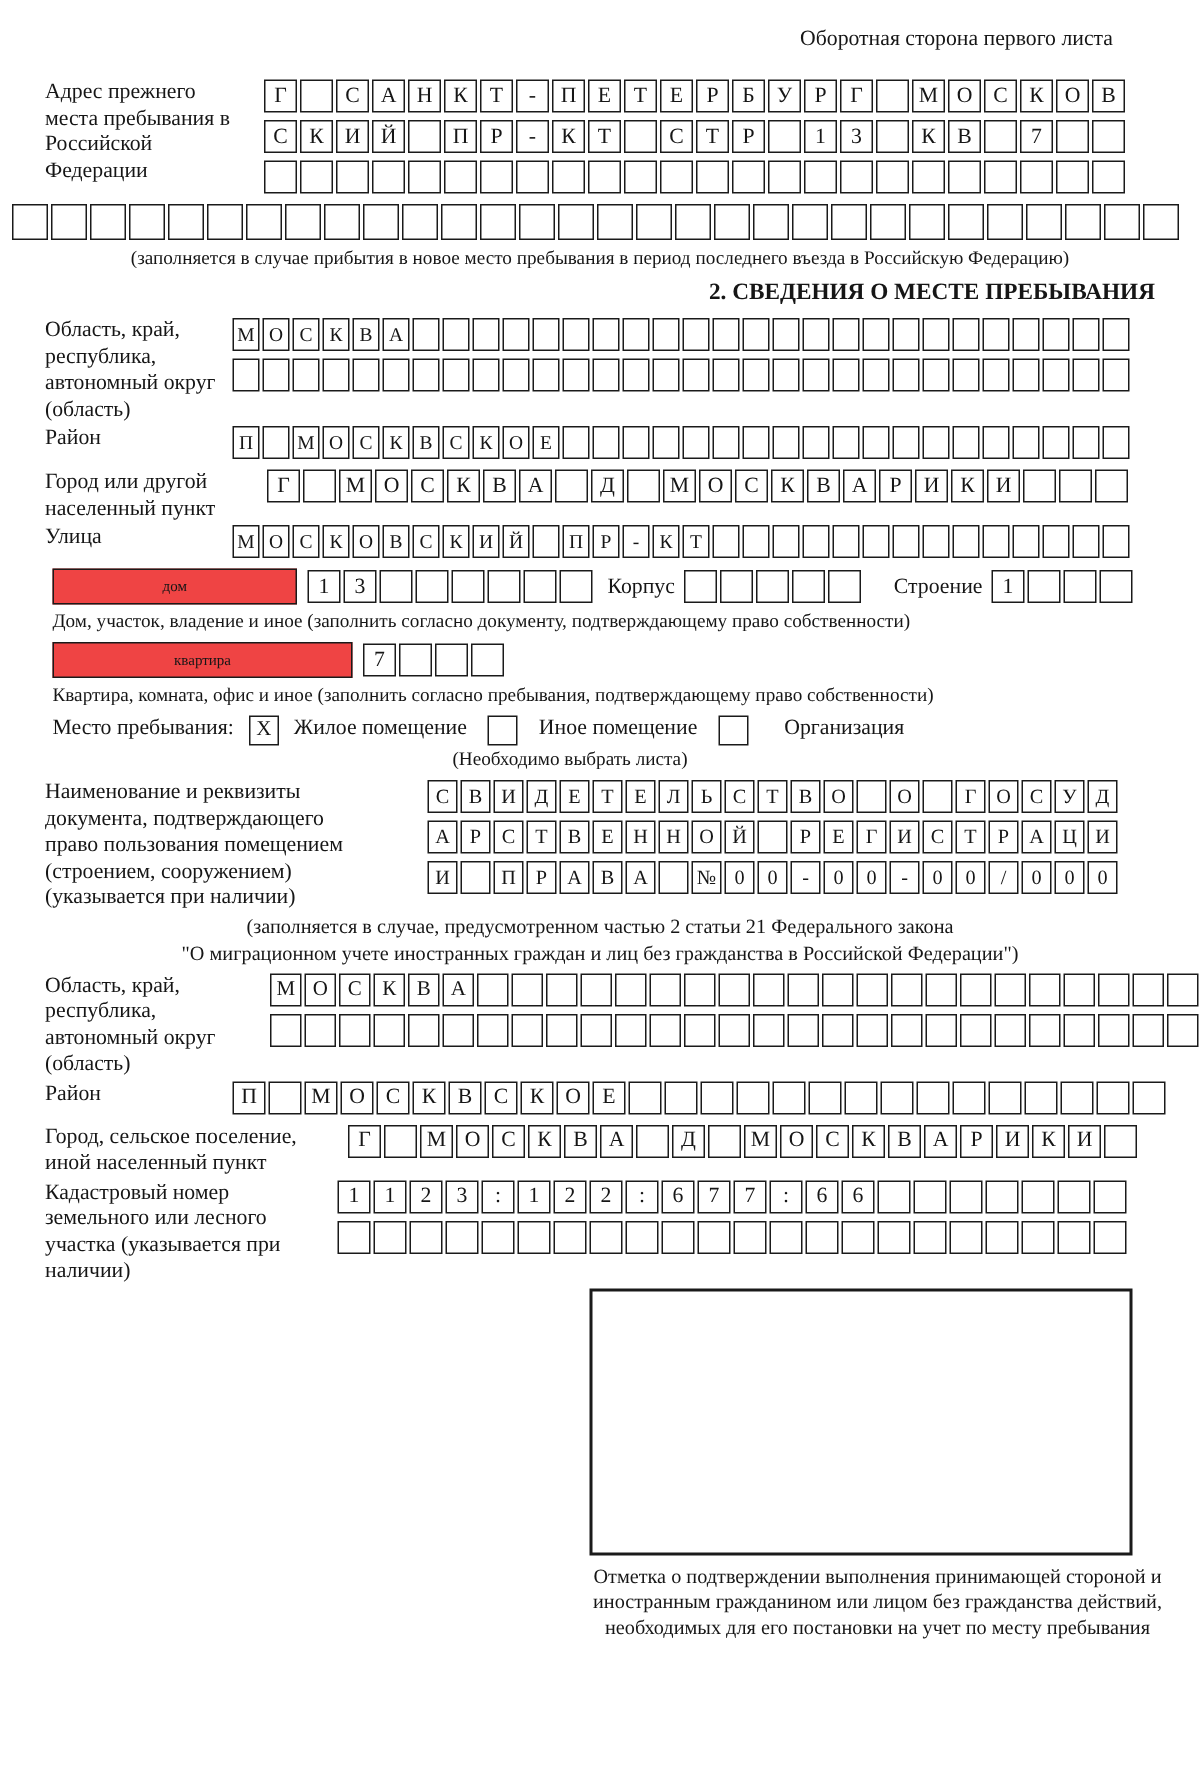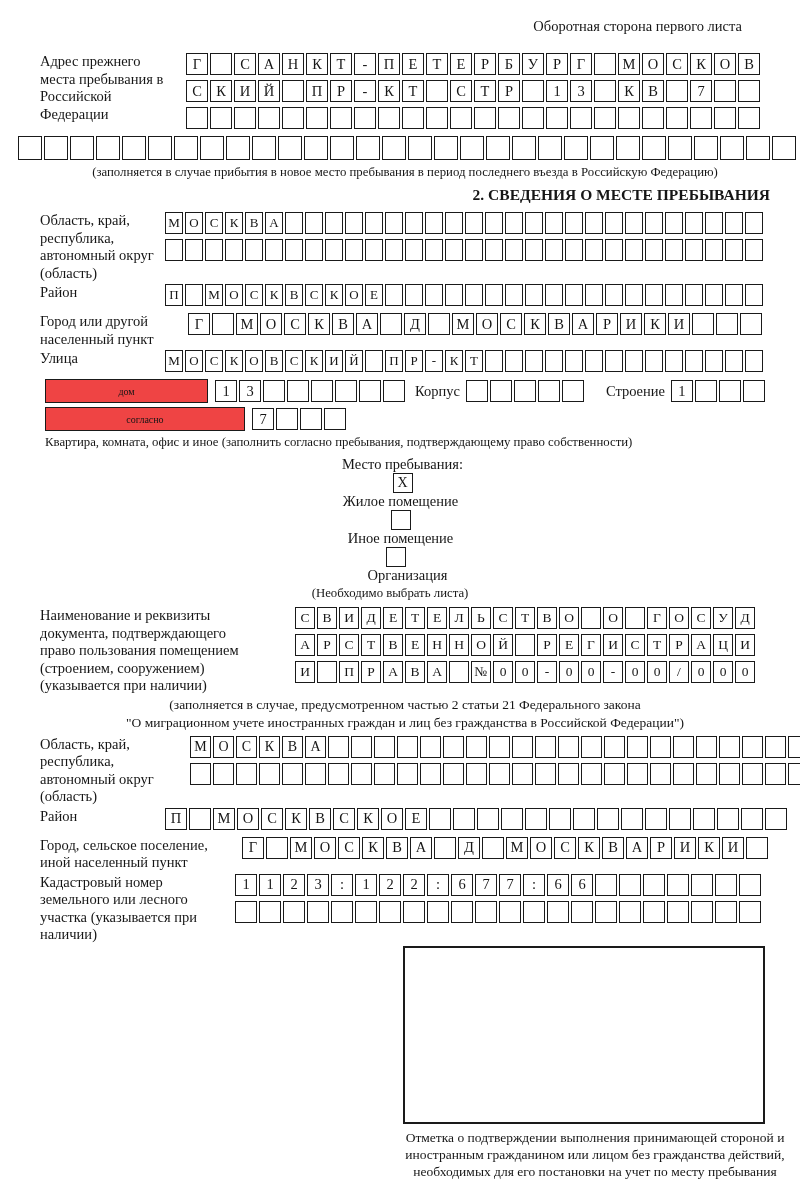--- a/index.html
+++ b/index.html
@@ -1,17 +1,17 @@
 <!DOCTYPE html>
 <html><head>
 <meta charset="utf-8">
 <style>
   html,body{margin:0;padding:0;background:#ffffff;}
   body{width:800px;color:#161616;font-family:"Liberation Serif","DejaVu Serif",serif;}
-  .page{box-sizing:border-box;width:800px;height:1180px;padding:18px 30px 0 40px;overflow:hidden;background:#fff;}
+  .page{box-sizing:border-box;width:800px;height:1180px;padding:18px 30px 0 30px;overflow:hidden;background:#fff;}
   .note-right{text-align:right;font-size:14.5px;padding-right:28px;margin-bottom:18px;}
   .line{display:flex;align-items:flex-start;margin-bottom:2px;}
   .lbl{font-size:14.5px;line-height:17.5px;flex:0 0 auto;box-sizing:border-box;padding-right:8px;}
   .w146{width:146px}.w125{width:125px}.w148{width:148px}.w255{width:255px}
   .w150{width:150px}.w202{width:202px}.w195{width:195px}
   .rows{display:flex;flex-direction:column;}
   .cellrow{display:flex;gap:2px;margin-bottom:5px;}
   .cell{box-sizing:border-box;flex:0 0 auto;border:1.8px solid #1a1a1a;height:22px;display:flex;align-items:center;justify-content:center;font-size:14px;background:#fff;}
   .cw18 .cell{width:18px;font-size:13px;}
   .cw20 .cell{width:20px;font-size:13.5px;}
@@ -20,21 +20,21 @@
   .cw24 .cell{width:24px;height:24px;font-size:15px;}
   .pull-left{margin-left:-22px;}
   .caption{font-size:12.8px;margin:0 0 6px 0;}
   .center{text-align:center;}
   .sec-title{font-weight:bold;font-size:15.5px;text-align:right;margin:6px 0 8px 0;}
   .fact-title{font-weight:bold;font-size:15px;text-align:center;margin:10px 0 8px 0;}
   .fact-cap{font-size:13.5px;text-align:center;line-height:16.5px;margin-bottom:2px;}
   .bigbox{box-sizing:border-box;border:1.8px solid #1a1a1a;height:24px;display:flex;align-items:center;justify-content:center;font-size:10px;flex:0 0 auto;background:#ef4444;}
   .gap6{margin-right:6px}.gap10{margin-right:10px}.gap14{margin-right:14px}
   .checkbox{box-sizing:border-box;width:20px;height:20px;border:1.8px solid #1a1a1a;display:flex;align-items:center;justify-content:center;font-size:14px;flex:0 0 auto;background:#fff;}
-  .mesto-row{display:flex;align-items:center;margin:6px 0 2px 5px;font-size:14.5px;flex-direction:column;}
+  .mesto-row{display:flex;align-items:flex-start;margin:6px 0 2px 5px;font-size:14.5px;}
   .mesto-note{font-size:12.8px;text-align:center;margin-left:160px;width:380px;margin-bottom:6px;}
   .domrow{display:flex;align-items:center;margin:2px 0 4px 5px;}
   .domrow .lbl-inline{font-size:14.5px;flex:0 0 auto;}
   .stamp{box-sizing:border-box;margin-left:363px;width:362px;height:178px;border:2px solid #1a1a1a;background:#fff;}
   .stamp-caption{margin-left:345px;width:420px;text-align:center;font-size:13.5px;line-height:17px;margin-top:5px;}
   .mb4{margin-bottom:4px}
 </style>
 </head>
 <body>
 
@@ -354,23 +354,24 @@
         <div class="cell"></div>
       </div>
     <div class="lbl-inline gap6">Строение</div>
     <div class="cellrow cw22" style="margin-bottom:0;">
         <div class="cell">1</div>
         <div class="cell"></div>
         <div class="cell"></div>
         <div class="cell"></div>
       </div>
   </div>
+  <div class="caption" style="margin-left:5px;">Дом, участок, владение и иное (заполнить согласно документу, подтверждающему право собственности)</div>
 
   <div class="domrow">
-    <div class="bigbox" style="width:200px;margin-right:7px;">согласно</div>
+    <div class="bigbox" style="width:200px;margin-right:7px;">квартира</div>
     <div class="cellrow cw22" style="margin-bottom:0;">
         <div class="cell">7</div>
         <div class="cell"></div>
         <div class="cell"></div>
         <div class="cell"></div>
       </div>
   </div>
   <div class="caption" style="margin-left:5px;">Квартира, комната, офис и иное (заполнить согласно пребывания, подтверждающему право собственности)</div>
 
   <div class="mesto-row">

